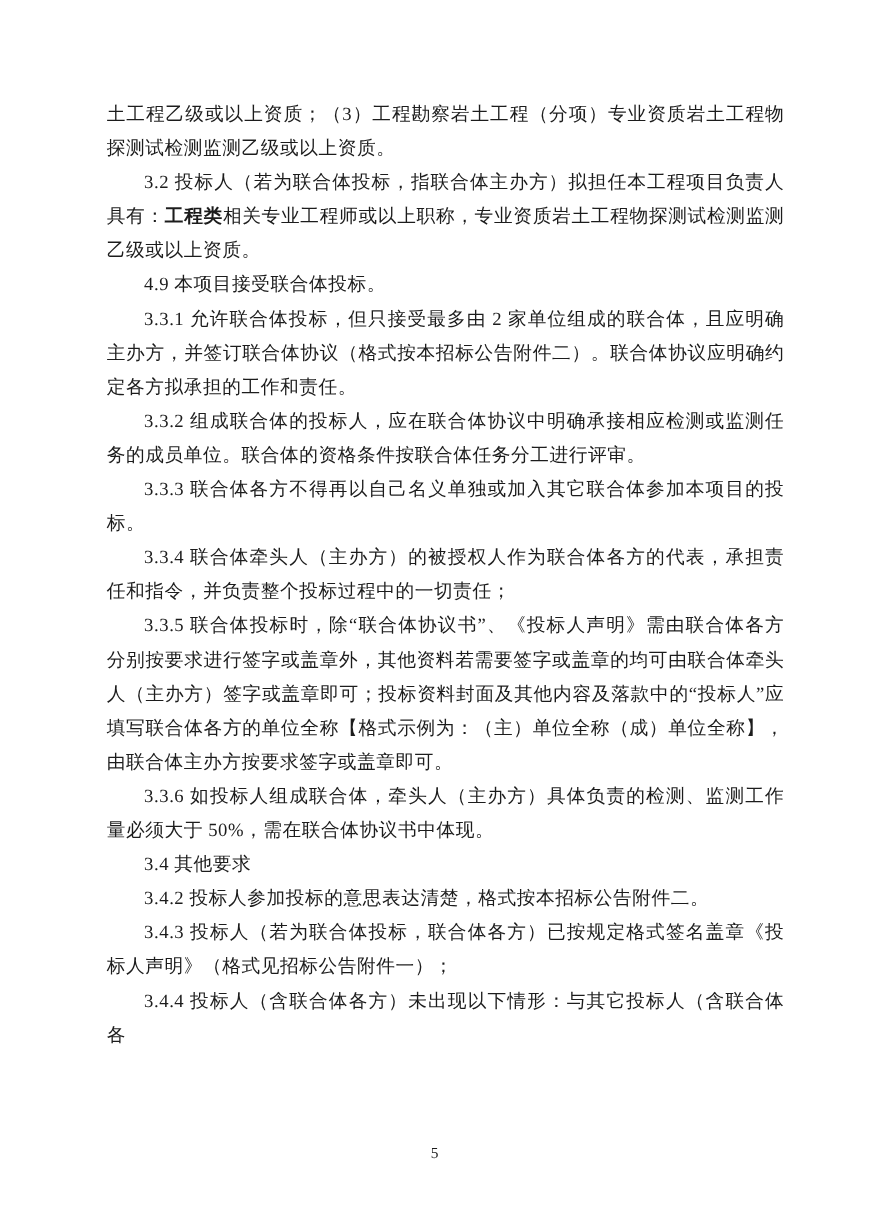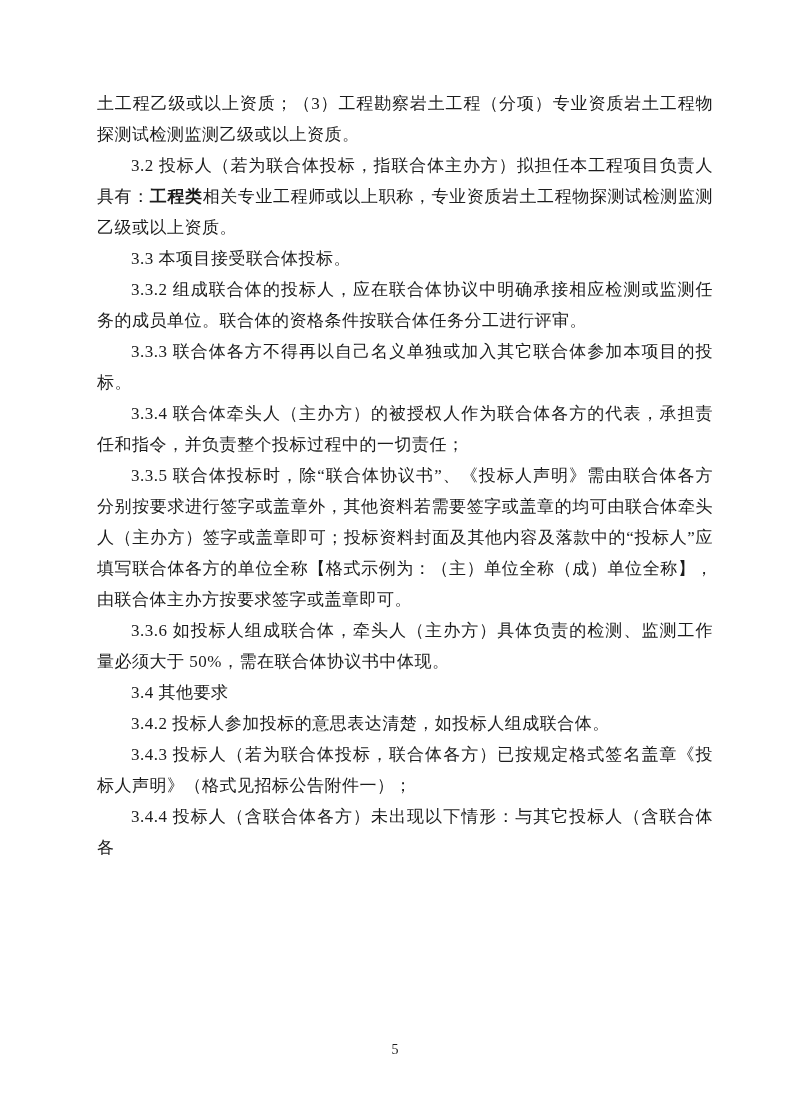--- a/index.html
+++ b/index.html
@@ -62,25 +62,26 @@
     font-family: "Liberation Serif", "DejaVu Serif", serif;
   }
 </style>
 </head>
 <body>
 
 <div class="page">
   <div class="doc-body">
       <p class="para no-indent"><span class="run">土工程乙级或以上资质；（3）工程勘察岩土工程（分项）专业资质岩土工程物探测试检测监测乙级或以上资质。</span></p>
       <p class="para"><span class="run">3.2 投标人（若为联合体投标，指联合体主办方）拟担任本工程项目负责人具有：</span><span class="run-bold">工程类</span><span class="run">相关专业工程师或以上职称，专业资质岩土工程物探测试检测监测乙级或以上资质。</span></p>
-      <p class="para"><span class="run">3.3 本项目接受联合体投标。</span></p>
+      <p class="para"><span class="run">4.9 本项目接受联合体投标。</span></p>
+      <p class="para"><span class="run">3.3.1 允许联合体投标，但只接受最多由 2 家单位组成的联合体，且应明确主办方，并签订联合体协议（格式按本招标公告附件二）。联合体协议应明确约定各方拟承担的工作和责任。</span></p>
       <p class="para"><span class="run">3.3.2 组成联合体的投标人，应在联合体协议中明确承接相应检测或监测任务的成员单位。联合体的资格条件按联合体任务分工进行评审。</span></p>
       <p class="para"><span class="run">3.3.3 联合体各方不得再以自己名义单独或加入其它联合体参加本项目的投标。</span></p>
       <p class="para"><span class="run">3.3.4 联合体牵头人（主办方）的被授权人作为联合体各方的代表，承担责任和指令，并负责整个投标过程中的一切责任；</span></p>
       <p class="para"><span class="run">3.3.5 联合体投标时，除“联合体协议书”、《投标人声明》需由联合体各方分别按要求进行签字或盖章外，其他资料若需要签字或盖章的均可由联合体牵头人（主办方）签字或盖章即可；投标资料封面及其他内容及落款中的“投标人”应填写联合体各方的单位全称【格式示例为：（主）单位全称（成）单位全称】，由联合体主办方按要求签字或盖章即可。</span></p>
       <p class="para"><span class="run">3.3.6 如投标人组成联合体，牵头人（主办方）具体负责的检测、监测工作量必须大于 50%，需在联合体协议书中体现。</span></p>
       <p class="para"><span class="run">3.4 其他要求</span></p>
-      <p class="para"><span class="run">3.4.2 投标人参加投标的意思表达清楚，如投标人组成联合体。</span></p>
+      <p class="para"><span class="run">3.4.2 投标人参加投标的意思表达清楚，格式按本招标公告附件二。</span></p>
       <p class="para"><span class="run">3.4.3 投标人（若为联合体投标，联合体各方）已按规定格式签名盖章《投标人声明》（格式见招标公告附件一）；</span></p>
       <p class="para"><span class="run">3.4.4 投标人（含联合体各方）未出现以下情形：与其它投标人（含联合体各</span></p>
     </div>
   <div class="page-footer">5</div>
 </div>
 
 </body></html>

